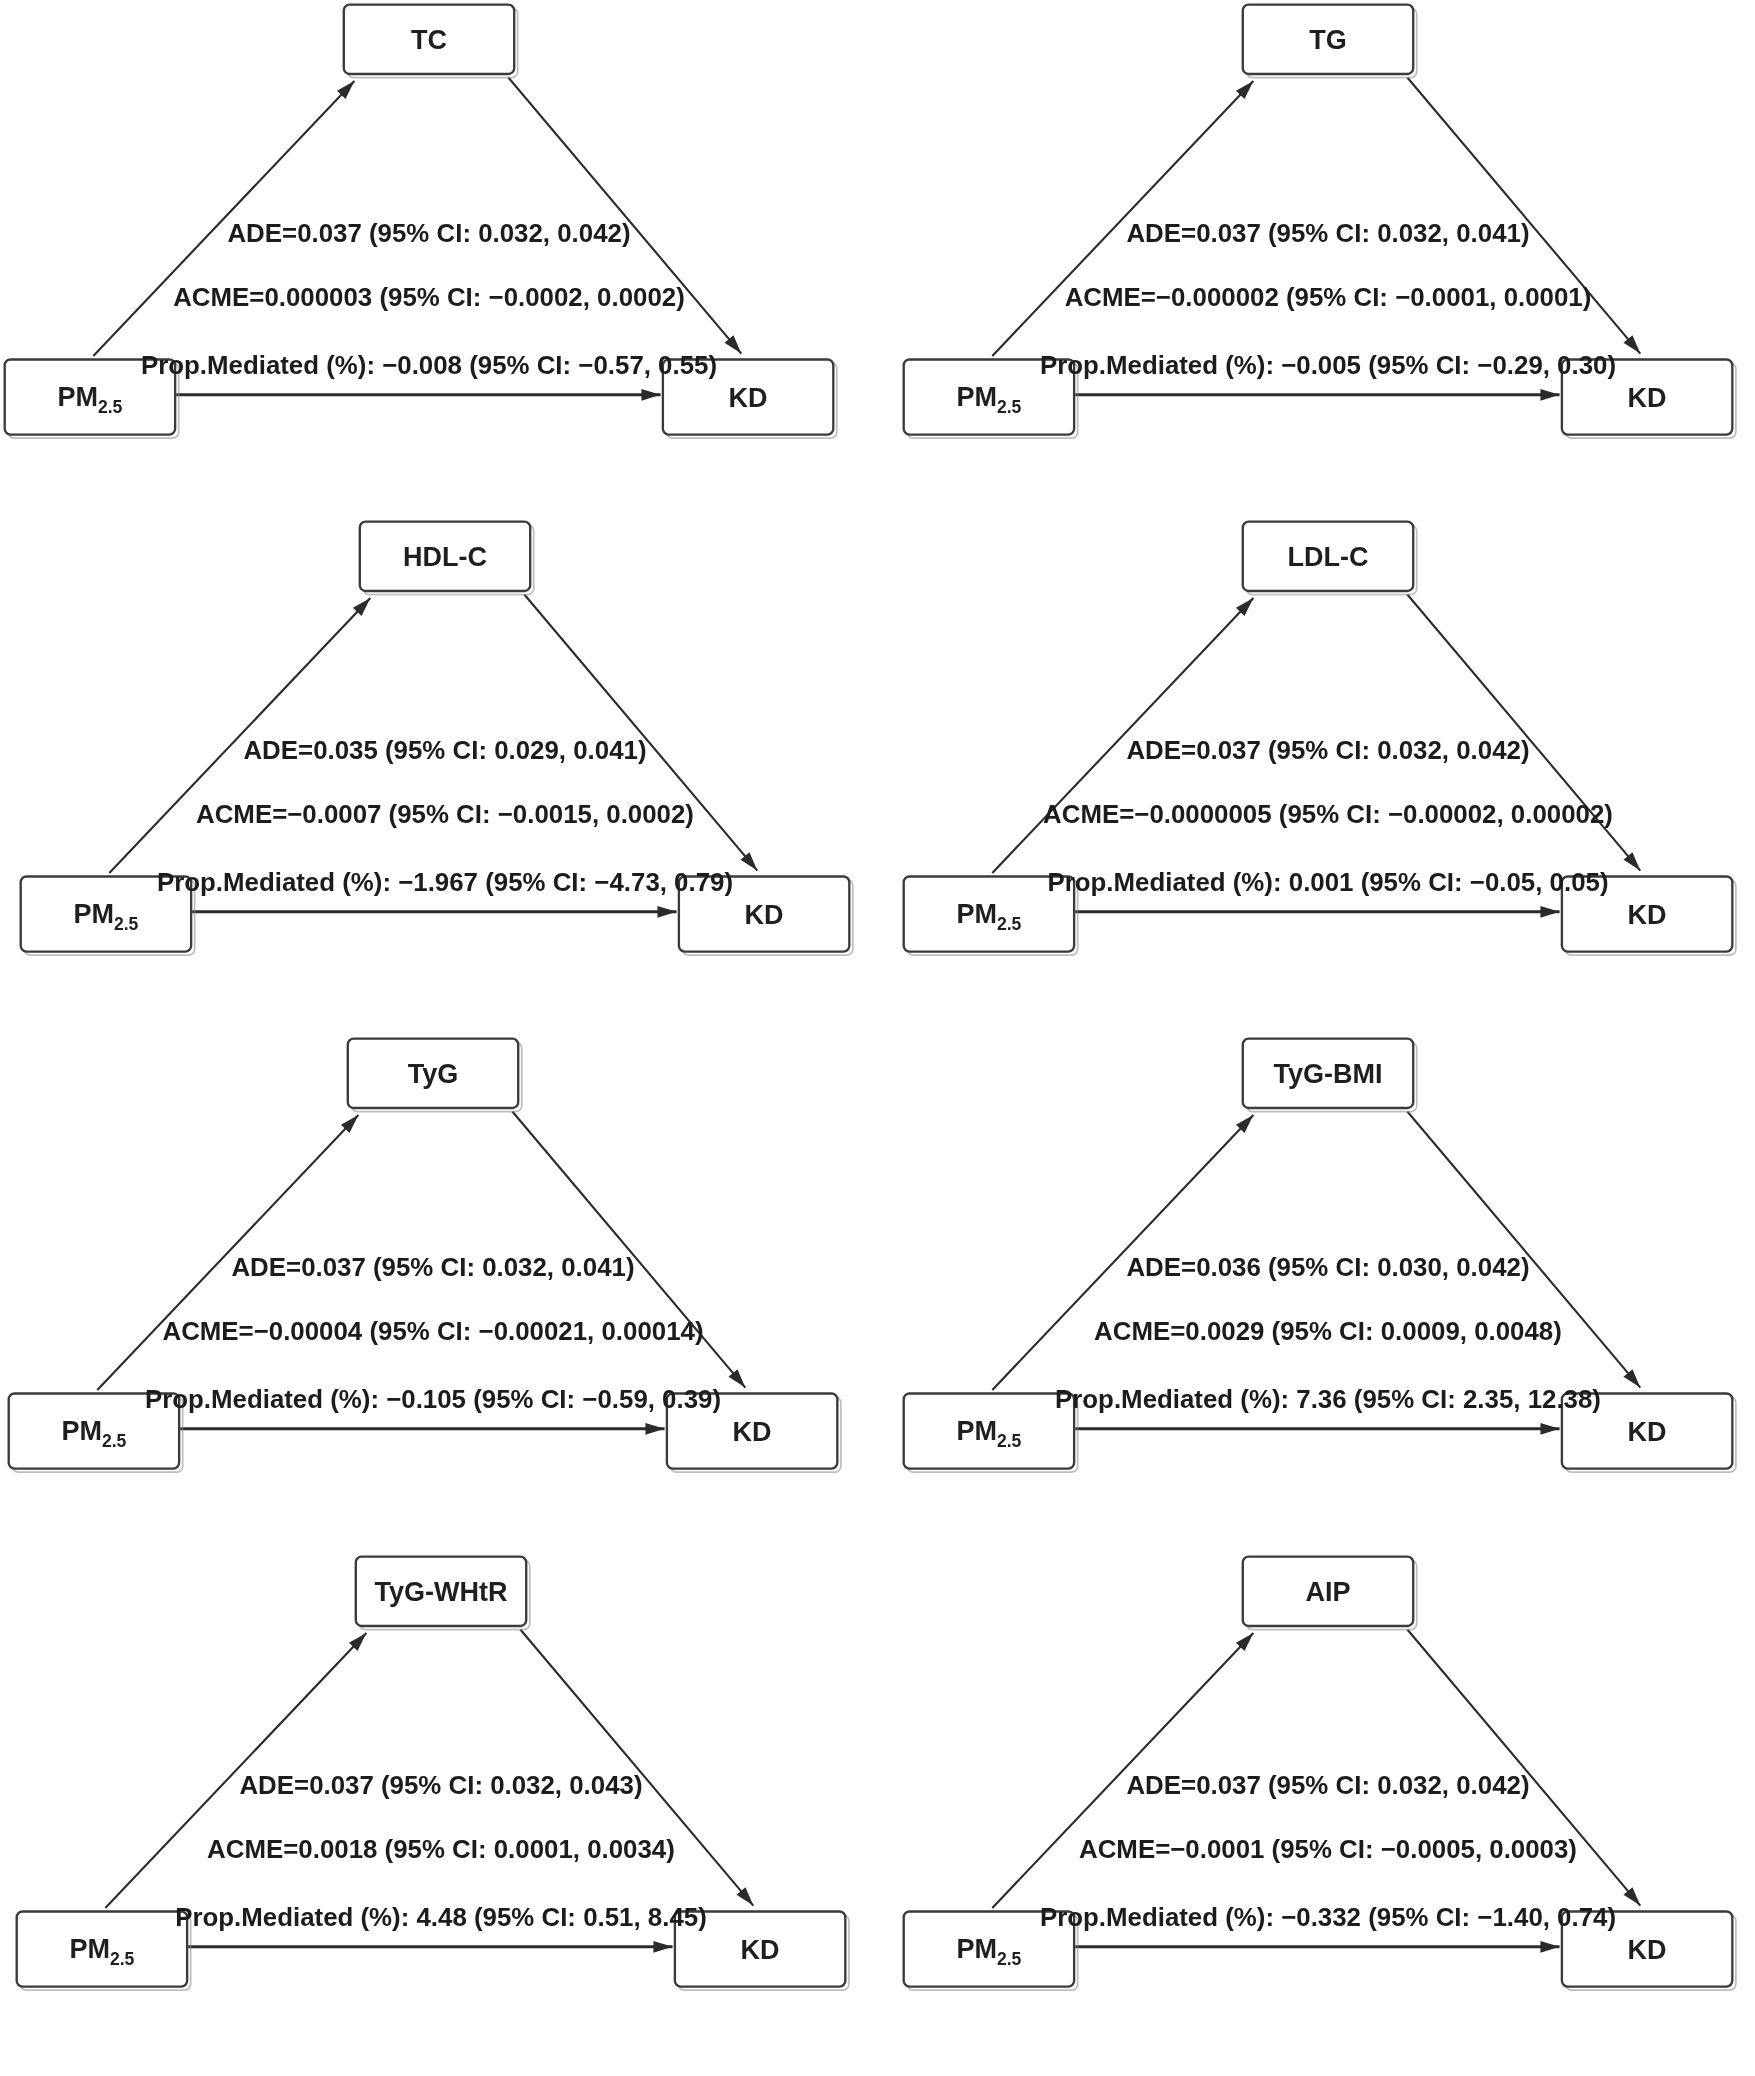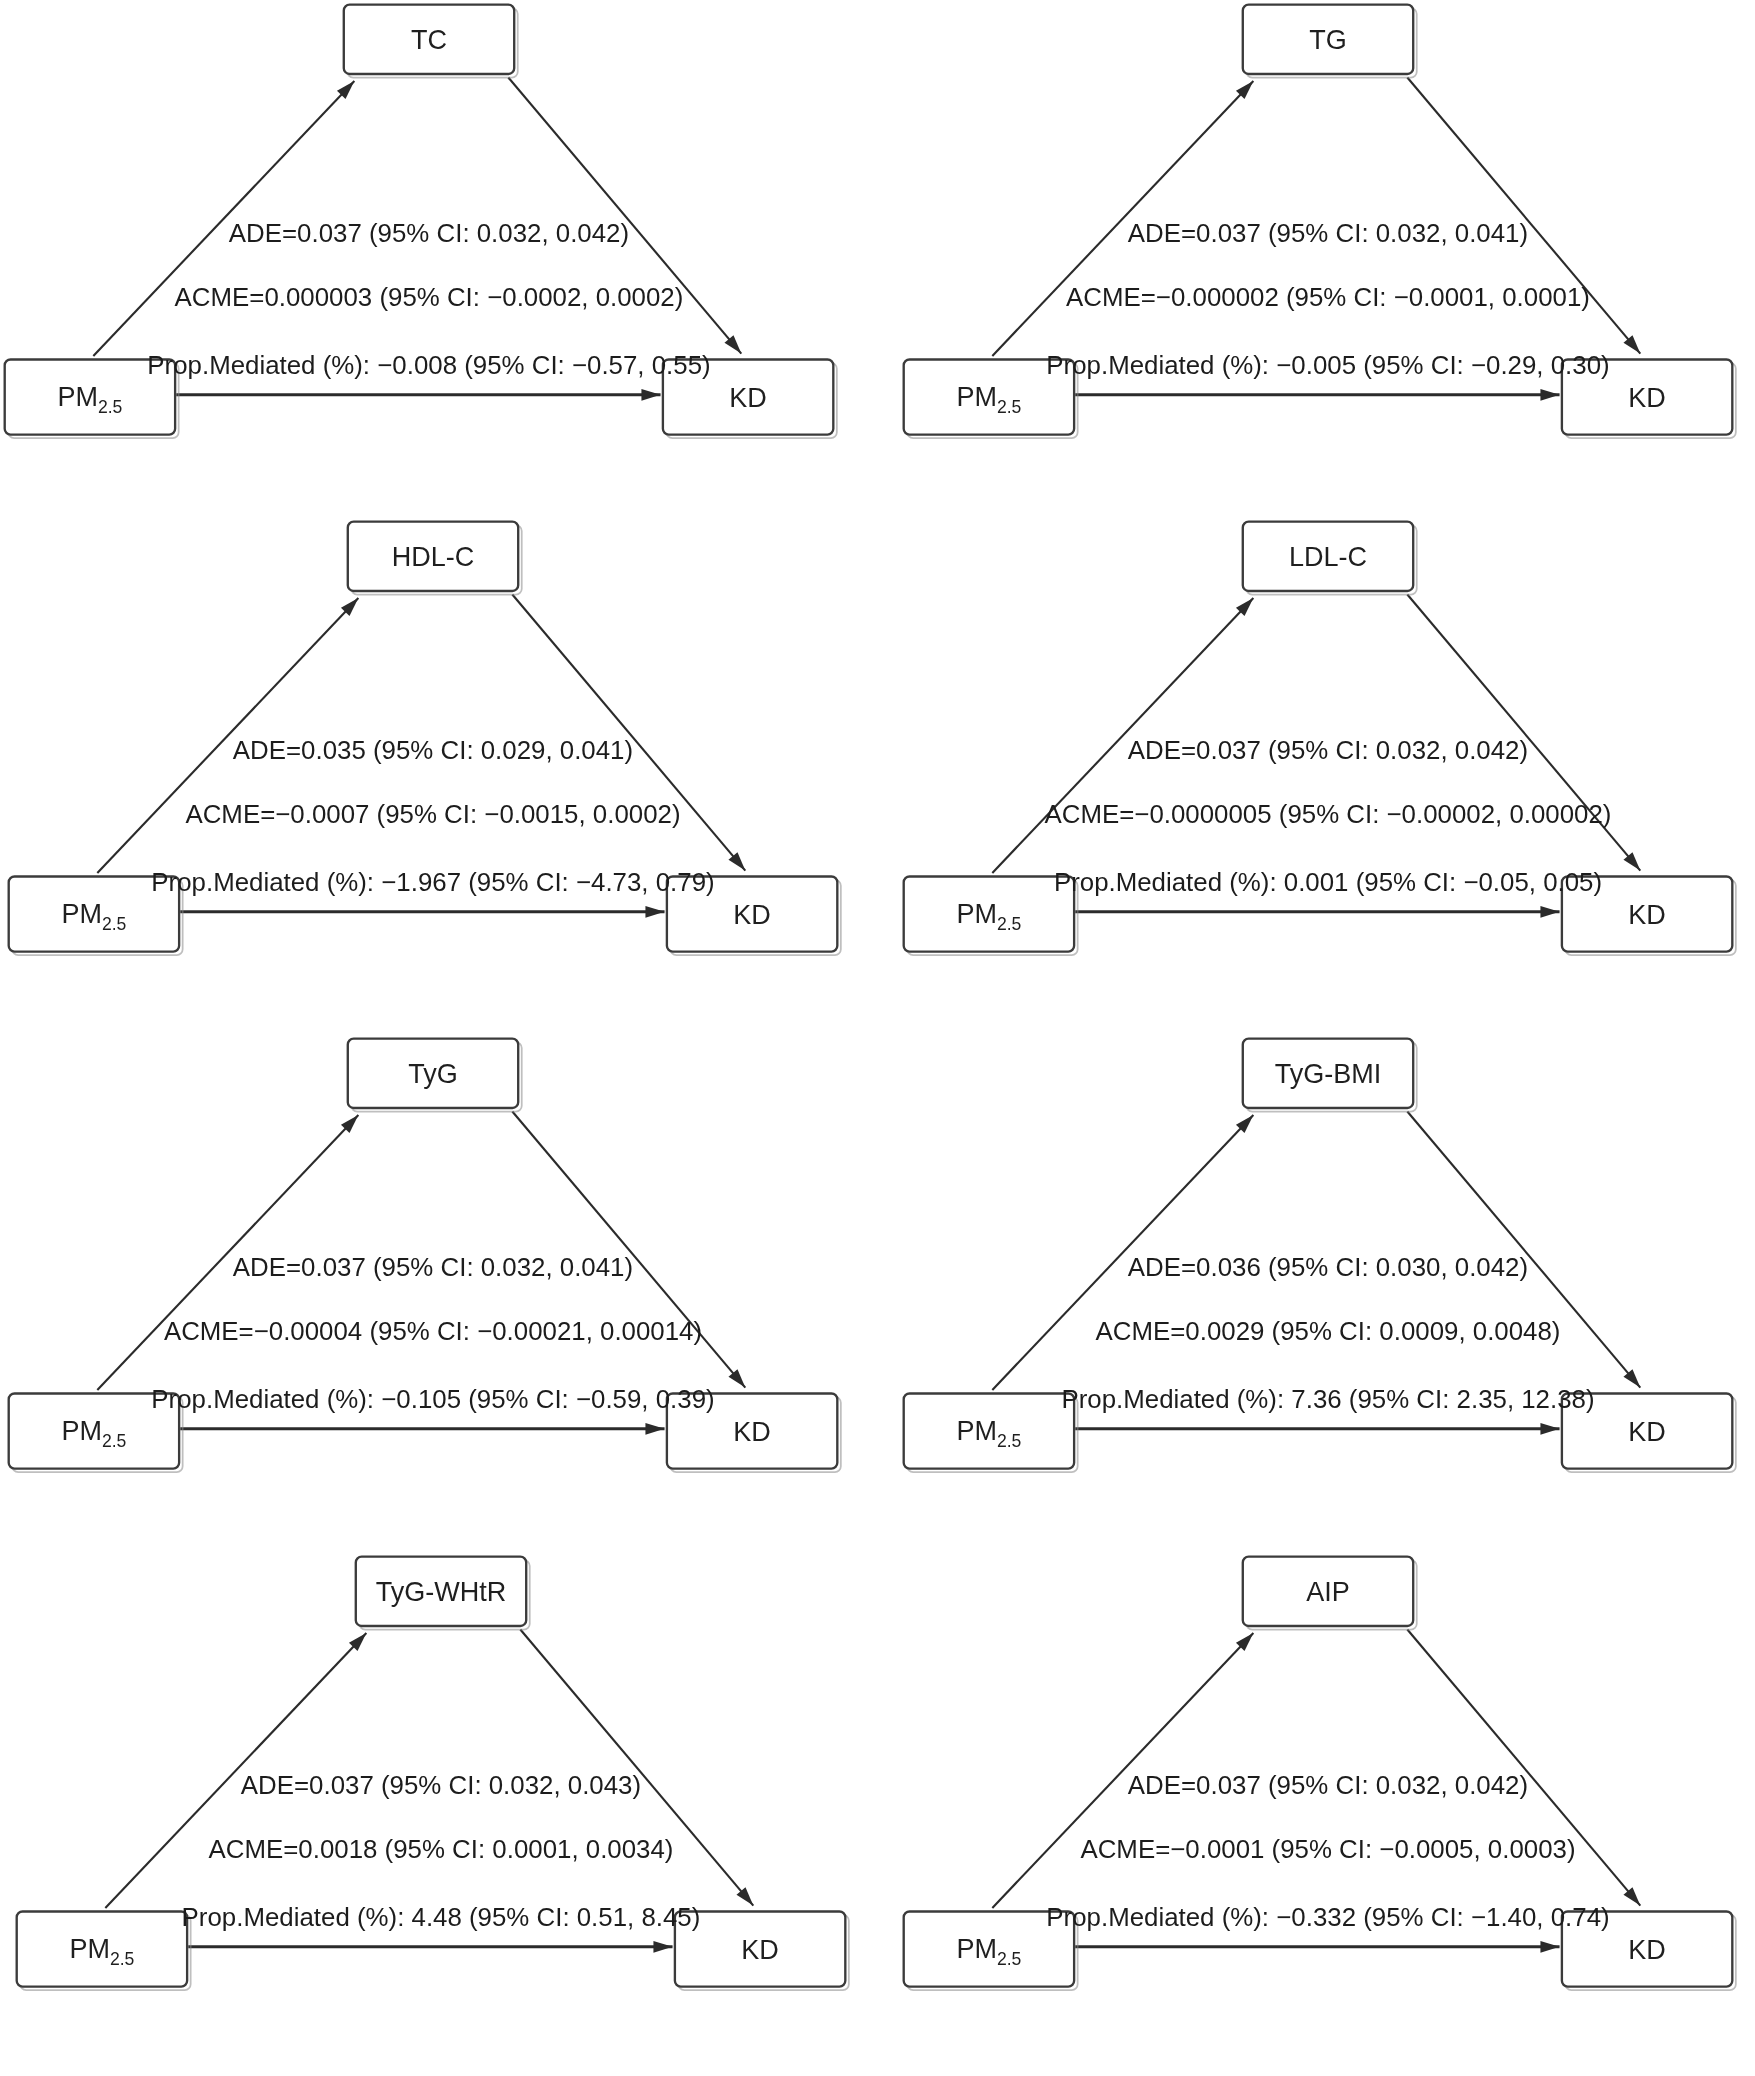--- a/index.html
+++ b/index.html
@@ -12,20 +12,21 @@
     height: 2077px;
     font-family: "Liberation Sans", sans-serif;
     color: #1a1a1a;
     overflow: hidden;
   }
 
   #grid {
     position: relative;
     width: 1644px;
     height: 2077px;
+    font-weight: bold;
   }
 
   .panel {
     position: absolute;
     width: 858px;
     height: 511px;
   }
 
   .panel-svg {
     position: absolute;
@@ -114,21 +115,21 @@
         <rect x="1134" y="618" width="290" height="128" rx="10" ry="10" fill="none" stroke="#8a8a8a" stroke-width="3" opacity="0.55"></rect>
         <rect x="1128" y="612" width="290" height="128" rx="10" ry="10" class="node-box"></rect>
         <text x="730" y="71" class="node-label">TG</text>
         <text x="153" y="680" class="node-label"><tspan>PM</tspan><tspan dy="14" class="node-label-sub">2.5</tspan></text>
         <text x="1273" y="680" class="node-label">KD</text>
         <text x="730" y="400" class="stat-text">ADE=0.037 (95% CI: 0.032, 0.041)</text>
         <text x="730" y="510" class="stat-text">ACME=−0.000002 (95% CI: −0.0001, 0.0001)</text>
         <text x="730" y="625" class="stat-text">Prop.Mediated (%): −0.005 (95% CI: −0.29, 0.30)</text>
       </svg>
     </div>
-    <div class="panel" style="left: 4px; top: 517px;">
+    <div class="panel" style="left: 16px; top: 517px;">
       <svg class="panel-svg" viewBox="0 0 1460 870" preserveAspectRatio="none">
         <line x1="158.8" y1="606" x2="603" y2="138" class="edge-line"></line>
         <polygon points="603,138 587.9266884197604,168.47614276782764 573.3513344862313,154.6420140984396" fill="#2b2b2b"></polygon>
         <line x1="865" y1="132" x2="1261.4" y2="602" class="edge-line"></line>
         <polygon points="1261.4,602 1232.7780076590827,583.648390957835 1248.1393482717158,570.6925709177334" fill="#2b2b2b"></polygon>
         <line x1="300" y1="672.16" x2="1124" y2="672.16" class="edge-line-direct"></line>
         <polygon points="1124,672.16 1091.5185593697295,682.2076870264855 1091.5185593697295,662.1123129735145" fill="#2b2b2b"></polygon>
         <rect x="591" y="14" width="290" height="118" rx="10" ry="10" fill="none" stroke="#8a8a8a" stroke-width="3" opacity="0.55"></rect>
         <rect x="585" y="8" width="290" height="118" rx="10" ry="10" class="node-box"></rect>
         <rect x="14" y="618" width="290" height="128" rx="10" ry="10" fill="none" stroke="#8a8a8a" stroke-width="3" opacity="0.55"></rect>

